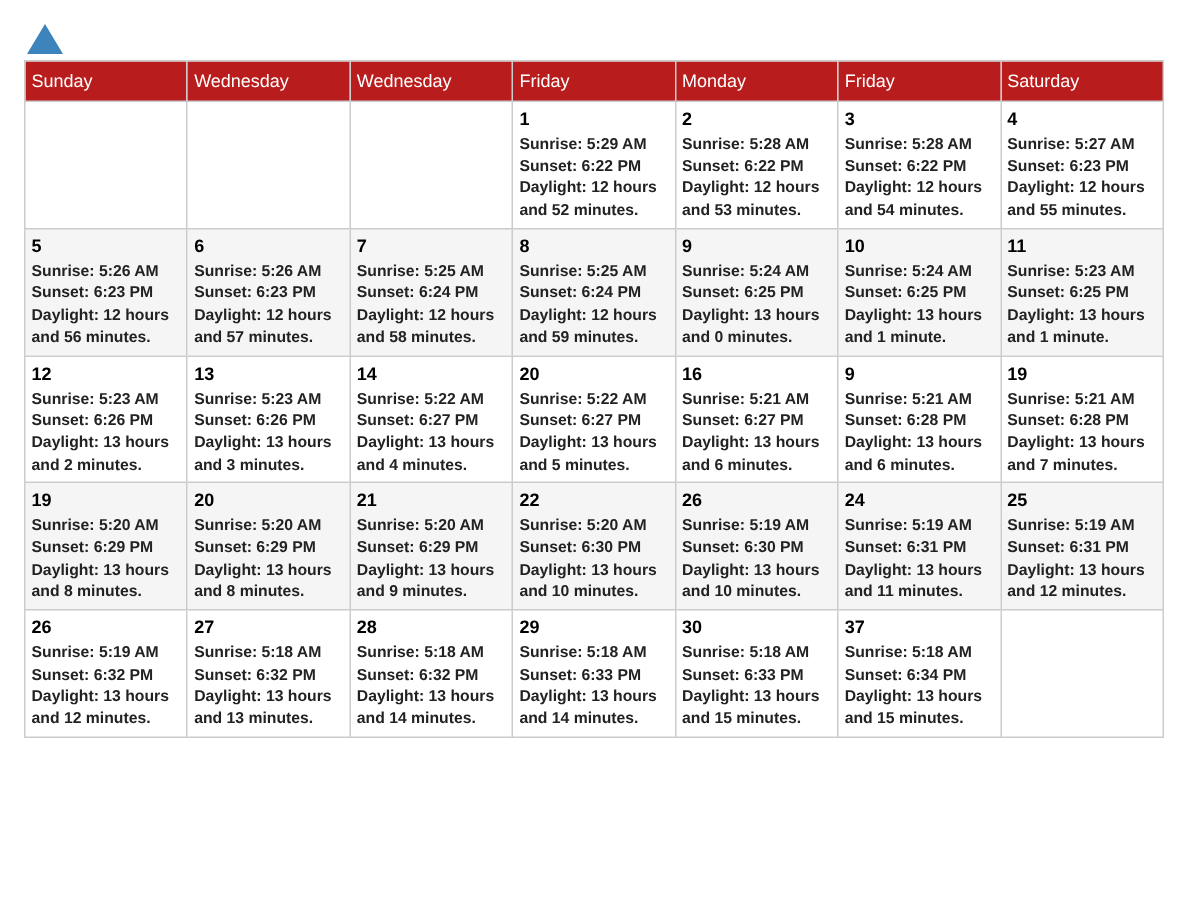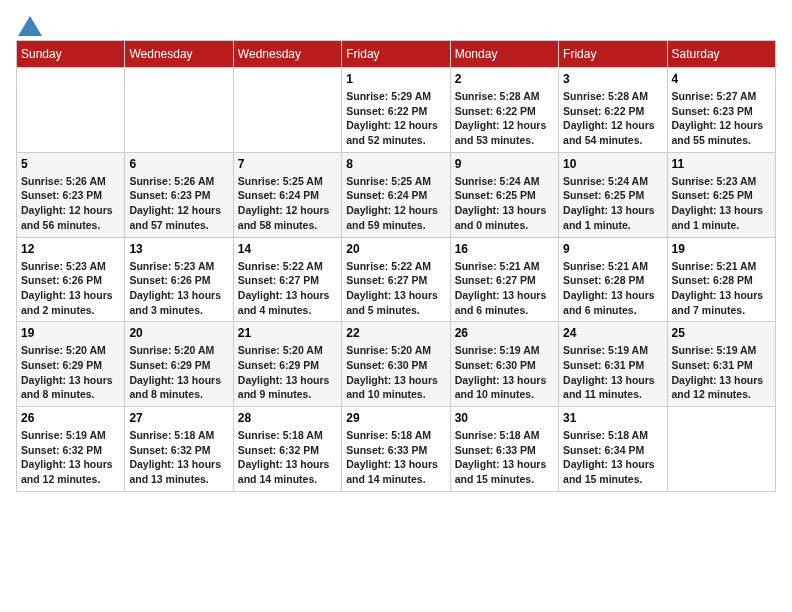--- a/index.html
+++ b/index.html
@@ -309,21 +309,21 @@
 Sunset: 6:33 PM
 Daylight: 13 hours and 14 minutes.</div>
         </td>
         <td>
           <span class="day-number">30</span>
           <div class="day-info">Sunrise: 5:18 AM
 Sunset: 6:33 PM
 Daylight: 13 hours and 15 minutes.</div>
         </td>
         <td>
-          <span class="day-number">31</span>
+          <span class="day-number">37</span>
           <div class="day-info">Sunrise: 5:18 AM
 Sunset: 6:34 PM
 Daylight: 13 hours and 15 minutes.</div>
         </td>
         <td class="empty"></td>
       </tr>
     </tbody>
 </table>
 
 </body></html>

